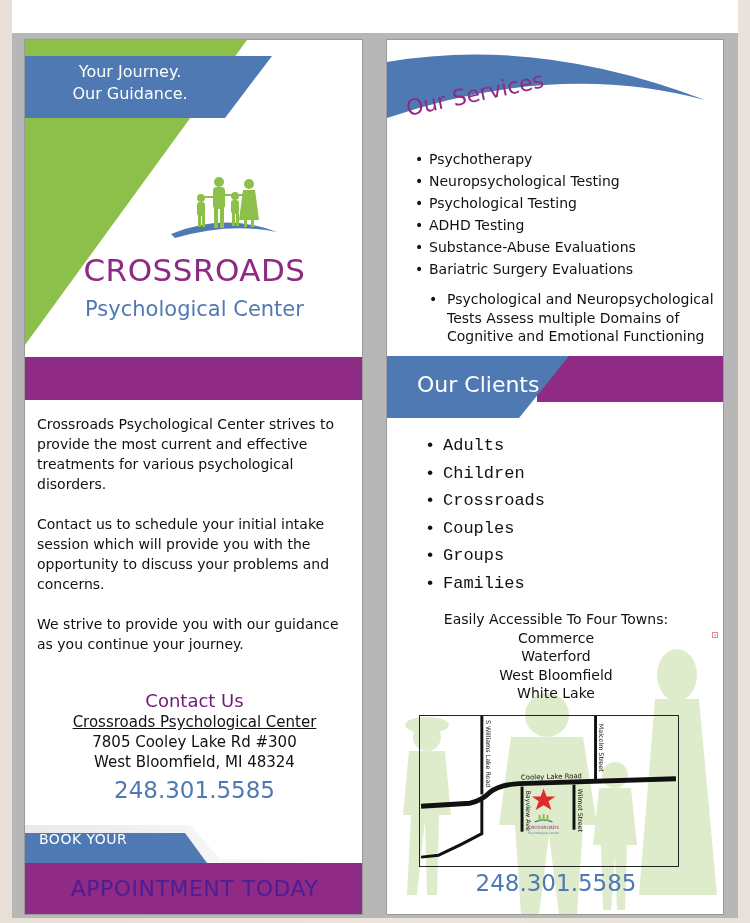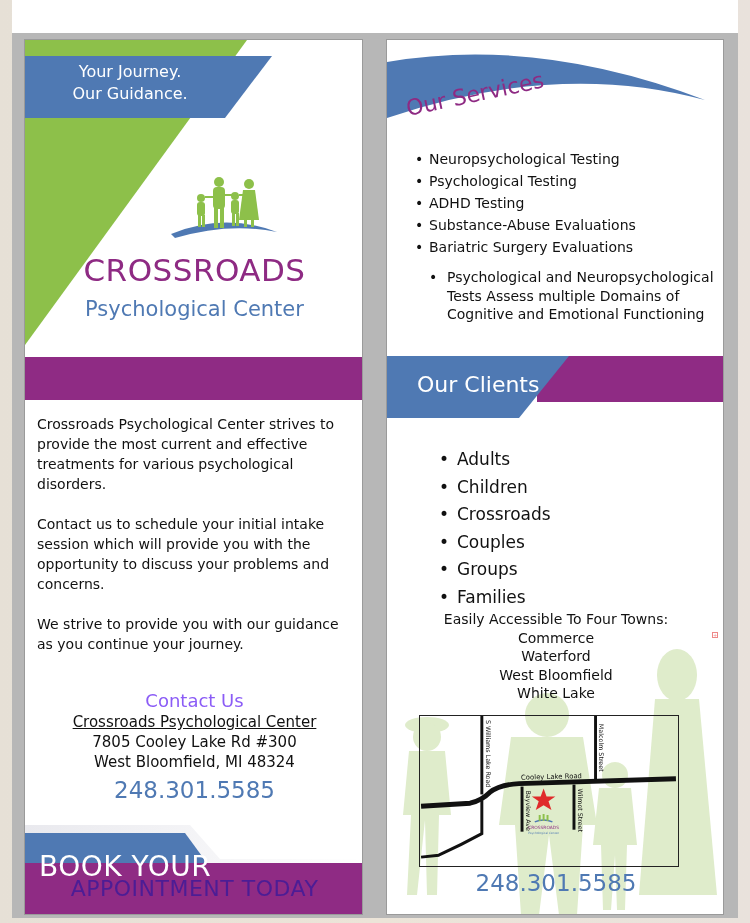--- a/index.html
+++ b/index.html
@@ -19,39 +19,39 @@
     font-size:16px;line-height:22px;font-family:"DejaVu Sans",sans-serif;}
   .logo-fam{position:absolute;left:144px;top:136px;width:110px;height:64px;}
   .brand{position:absolute;left:0;top:212px;width:339px;text-align:center;color:#8e2a83;
     font-size:31px;letter-spacing:0.5px;font-family:"DejaVu Sans",sans-serif;}
   .brand-sub{position:absolute;left:0;top:257px;width:339px;text-align:center;color:#4f79b3;
     font-size:21px;font-family:"DejaVu Sans",sans-serif;}
   .purple-bar{position:absolute;left:0;top:317px;width:339px;height:43px;background:#8f2b84;}
   .about{position:absolute;left:12px;top:374px;width:310px;color:#111;font-size:14px;line-height:20px;}
   .about p{margin:0 0 20px 0;}
   .contact{position:absolute;left:0;top:649px;width:339px;text-align:center;color:#111;font-size:15px;line-height:20px;}
-  .contact-title{color:#8b5cf6;font-size:18px;line-height:23px;}
+  .contact-title{color:#701a75;font-size:18px;line-height:23px;}
   .contact-name{text-decoration:underline;}
   .phone{color:#4f79b3;font-size:23px;line-height:32px;margin-top:2px;}
   .book-banner{position:absolute;left:0;top:785px;width:339px;height:91px;}
-  .book-text{position:absolute;left:14px;top:791px;color:#fff;font-size:28px;letter-spacing:0.5px;margin-top:19px;}
+  .book-text{position:absolute;left:14px;top:791px;color:#fff;font-size:14px;letter-spacing:0.5px;}
   .appt-text{position:absolute;left:0;top:836px;width:339px;text-align:center;color:#4c1d95;font-size:22px;letter-spacing:0.5px;}
 
   
   .swoosh{position:absolute;left:0;top:0;width:338px;height:100px;}
   .services-title{position:absolute;left:22px;top:56px;color:#8e2a83;font-size:22px;
     transform:rotate(-12deg);transform-origin:left bottom;white-space:nowrap;}
   .services{position:absolute;left:28px;top:108px;margin:0;padding:0;list-style:none;color:#111;font-size:14px;line-height:22px;}
   .services li{position:relative;padding-left:14px;}
   .services li::before{content:"•";position:absolute;left:0;top:0;}
   .services .sub{padding-left:32px;line-height:18.5px;margin-top:10px;}
   .services .sub::before{left:14px;}
   .clients-banner{position:absolute;left:0;top:316px;width:338px;height:62px;}
   .clients-title{position:absolute;left:30px;top:332px;color:#fff;font-size:22px;}
-  .clients{position:absolute;left:34px;top:388px;margin:18px;padding:0;list-style:none;color:#111;font-size:17px;line-height:27.5px;}
+  .clients{position:absolute;left:34px;top:388px;margin:4px;padding:0;list-style:none;color:#111;font-size:17px;line-height:27.5px;font-family:Liberation Mono, monospace;}
   .clients li{position:relative;padding-left:18px;}
   .clients li::before{content:"•";position:absolute;left:0;top:0;}
   .towns{position:absolute;left:0;top:570px;width:338px;text-align:center;color:#111;font-size:14px;line-height:18.6px;}
   .towns-head{display:block;}
   .silhouettes{position:absolute;left:0;top:585px;width:338px;height:290px;}
   .map{position:absolute;left:32px;top:675px;width:260px;height:152px;border:1.5px solid #222;box-sizing:border-box;background:transparent;}
   .map svg{position:absolute;left:0;top:0;}
   .phone-r{position:absolute;left:0;top:830px;width:338px;text-align:center;color:#4f79b3;font-size:23px;}
   .anchor{position:absolute;left:325px;top:592px;width:6px;height:6px;border:1px solid #e88;box-sizing:border-box;font-size:5px;line-height:4px;color:#e88;text-align:center;}
 </style>
@@ -136,20 +136,21 @@
   <div class="book-text">BOOK YOUR</div>
   <div class="appt-text">APPOINTMENT TODAY</div>
 </div>
 
 <div class="panel" id="right">
   <svg class="swoosh" viewBox="0 0 338 100" width="338" height="100">
     <path d="M0,22 Q150,-4 318,60 Q170,20 0,78 Z" fill="#4f79b3"></path>
   </svg>
   <div class="services-title">Our Services</div>
   <ul class="services">
+    <li>Psychotherapy</li>
     <li>Neuropsychological Testing</li>
     <li>Psychological Testing</li>
     <li>ADHD Testing</li>
     <li>Substance-Abuse Evaluations</li>
     <li>Bariatric Surgery Evaluations</li>
     <li class="sub">Psychological and Neuropsychological Tests Assess multiple Domains of Cognitive and Emotional Functioning</li>
   </ul>
 
   <svg class="clients-banner" viewBox="0 0 338 62" width="338" height="62">
     <rect x="150" y="0" width="188" height="46" fill="#8f2b84"></rect>

